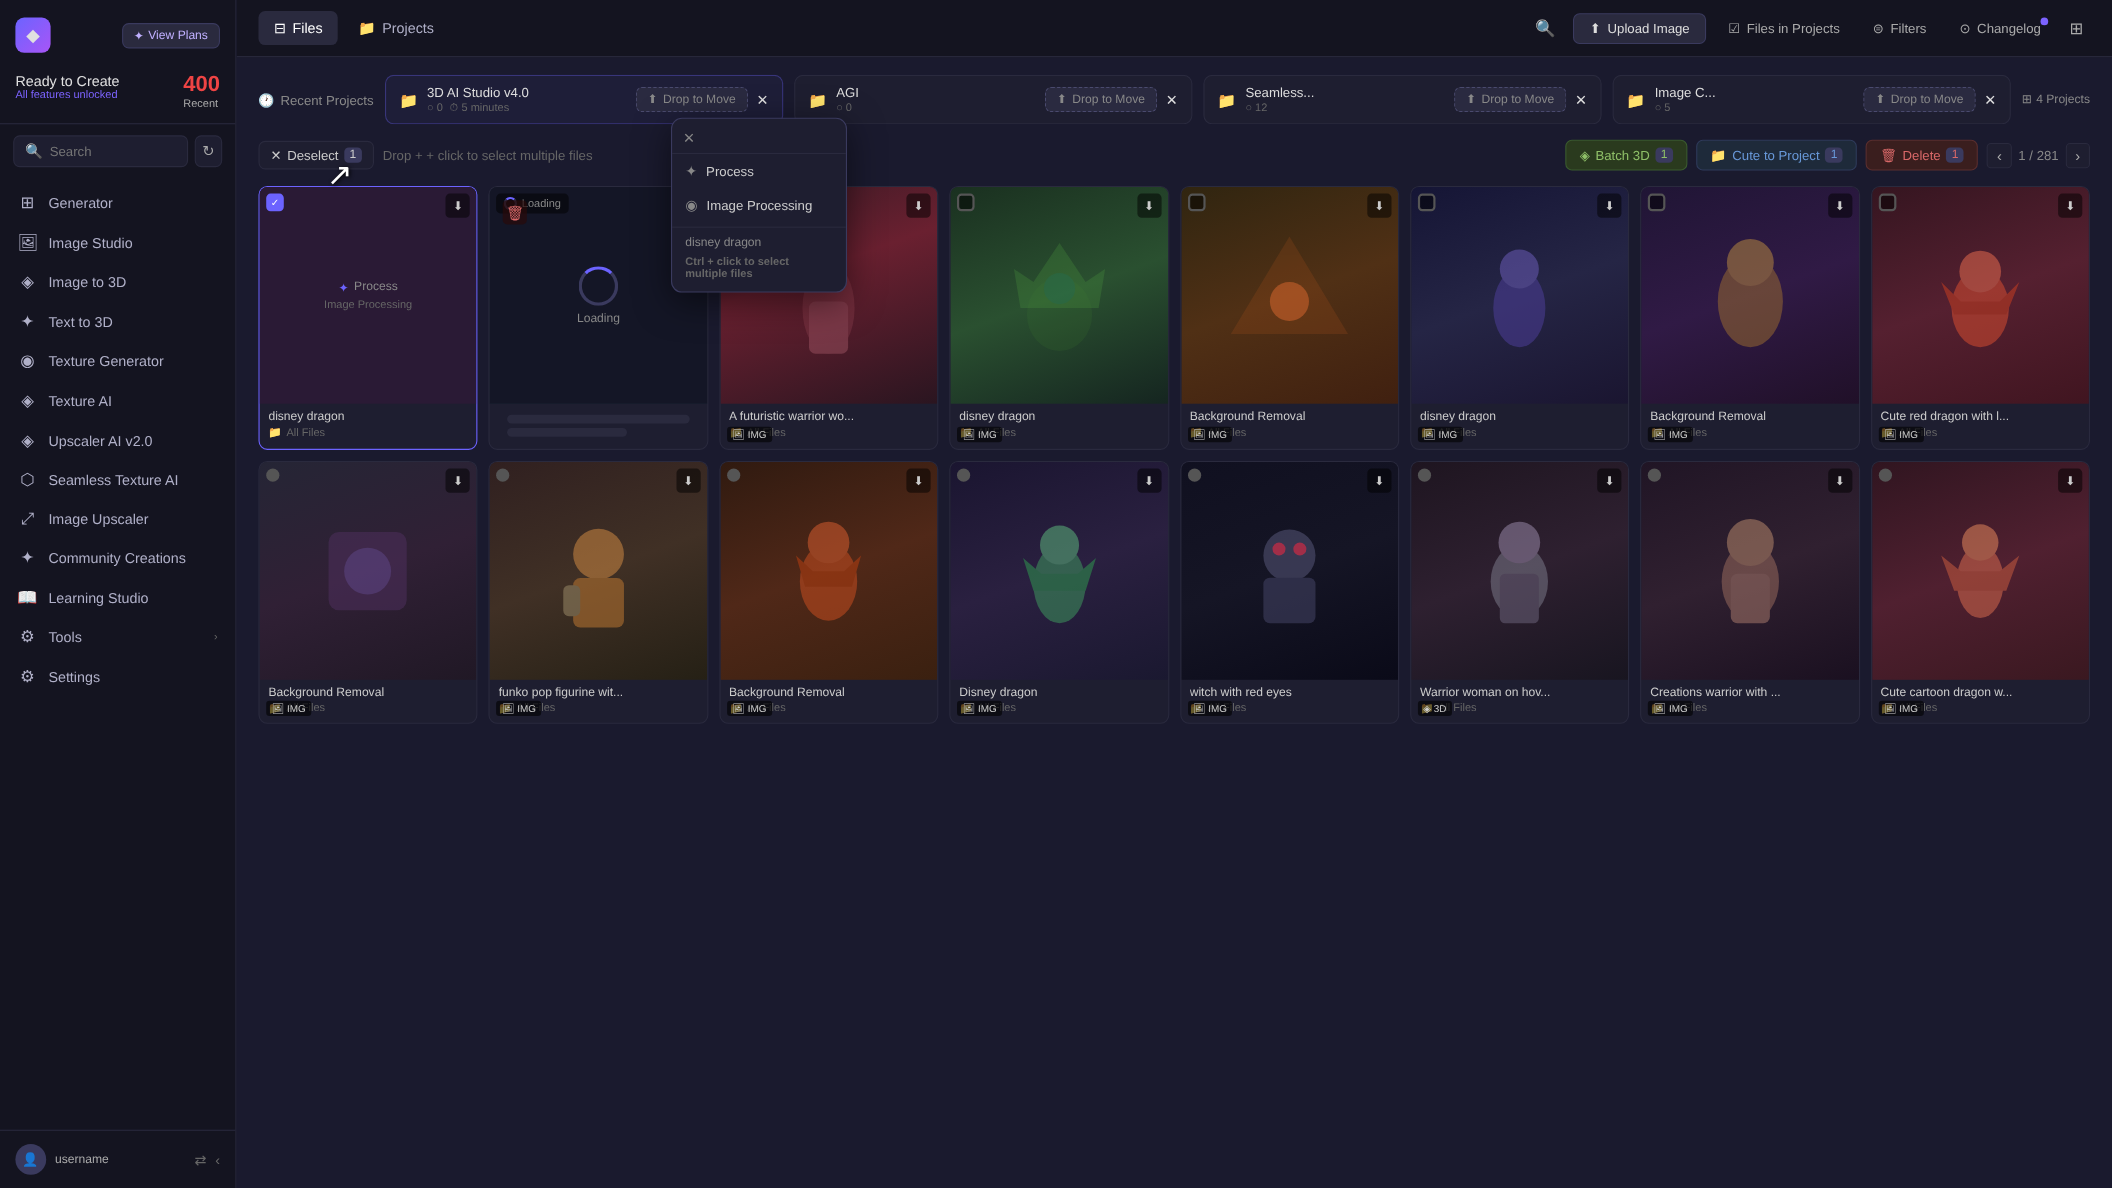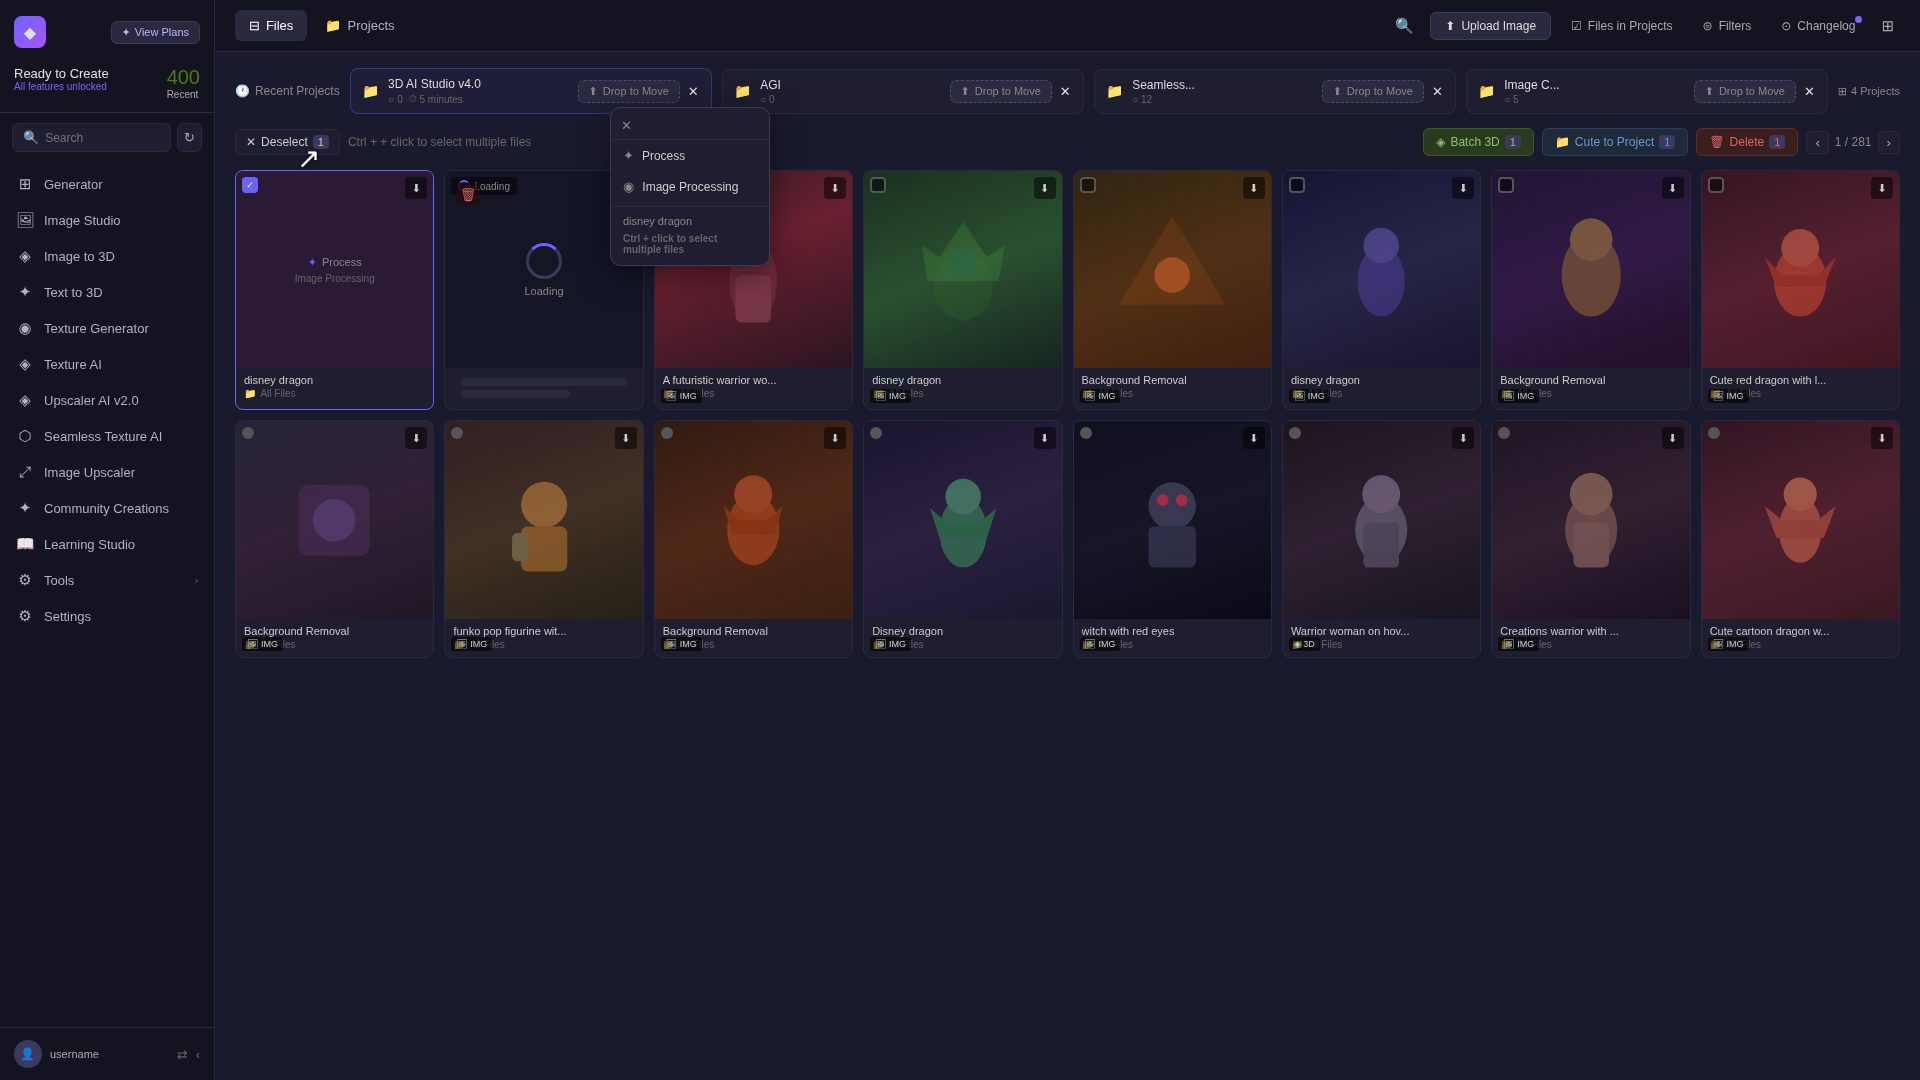--- a/index.html
+++ b/index.html
@@ -63,22 +63,22 @@
       justify-content: space-between;
       align-items: flex-start;
       border-bottom: 1px solid #2a2a3e;
     }
     .credits-sub {
       font-size: 10px;
       color: #7c63ff;
     }
     .credits-count {
       font-size: 20px;
-      font-weight: normal;
-      color: #4d7c0f;
+      font-weight: bold;
+      color: #ef4444;
     }
     .credits-unit {
       font-size: 10px;
       color: #aaa;
     }
     .search-area {
       padding: 10px 12px;
       display: flex;
       align-items: center;
       gap: 6px;
@@ -812,21 +812,21 @@
       </div>
     </div>
 
     <div class="action-bar">
       <button class="deselect-btn">
         <span>✕</span>
         <span>Deselect</span>
         <span class="badge">1</span>
       </button>
       <span class="hint-text">
-        <span>Ctrl</span>
+        <span>Drop</span>
         <span>+</span>
         <span>+ click to select multiple files</span>
       </span>
       <div class="action-bar-right">
         <button class="batch-btn">
           <span>◈</span>
           <span>Batch 3D</span>
           <span class="badge">1</span>
         </button>
         <button class="move-btn">

